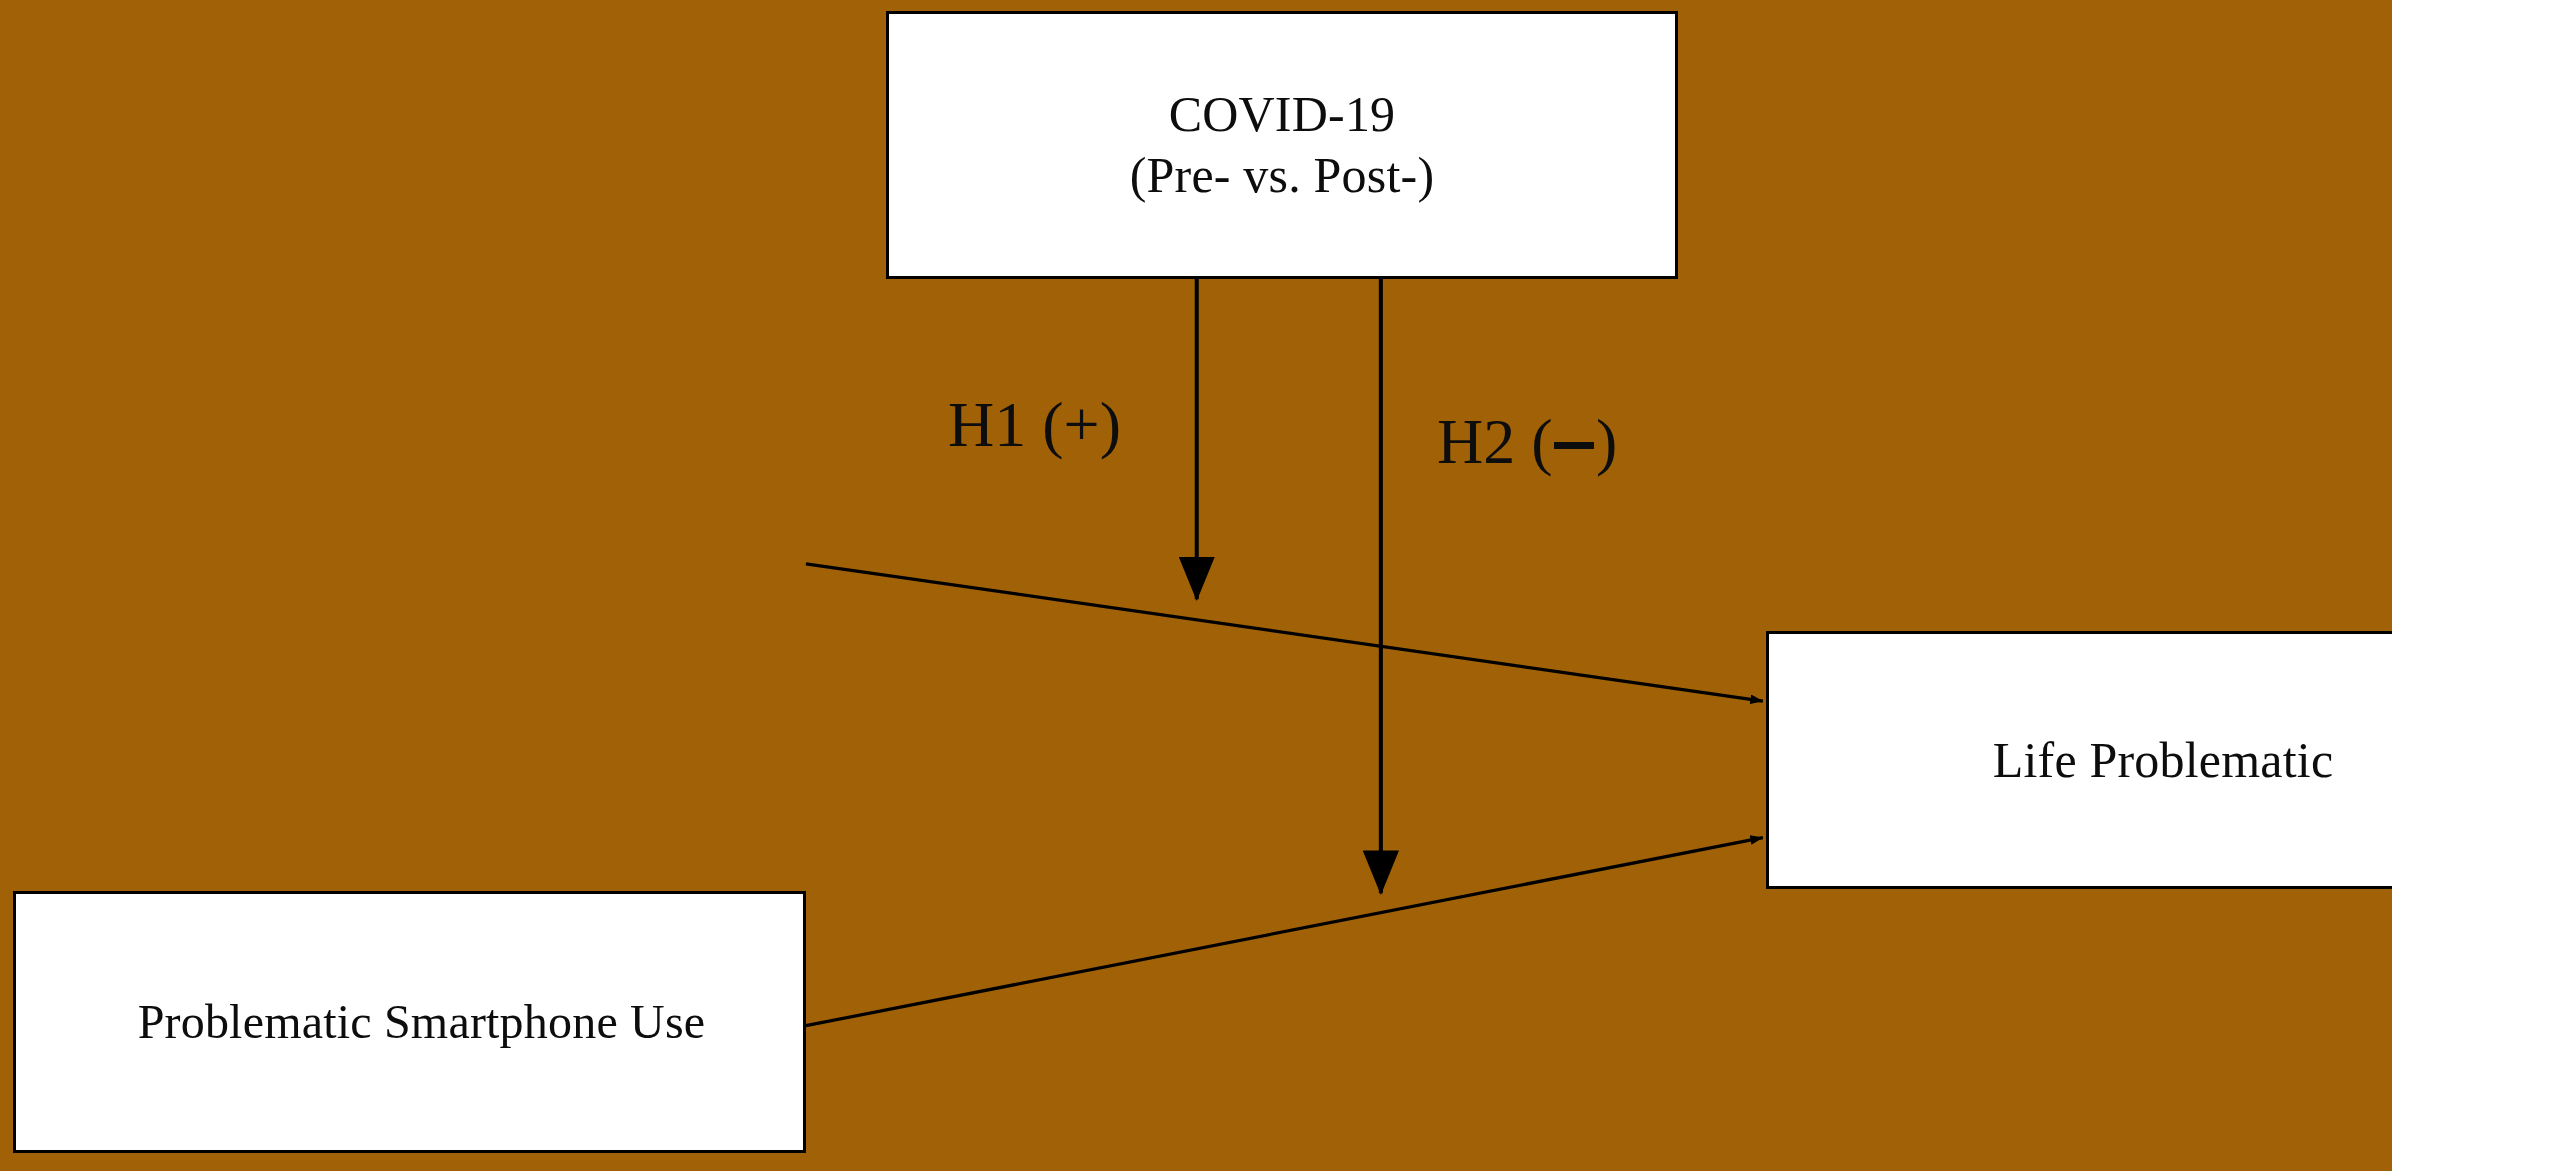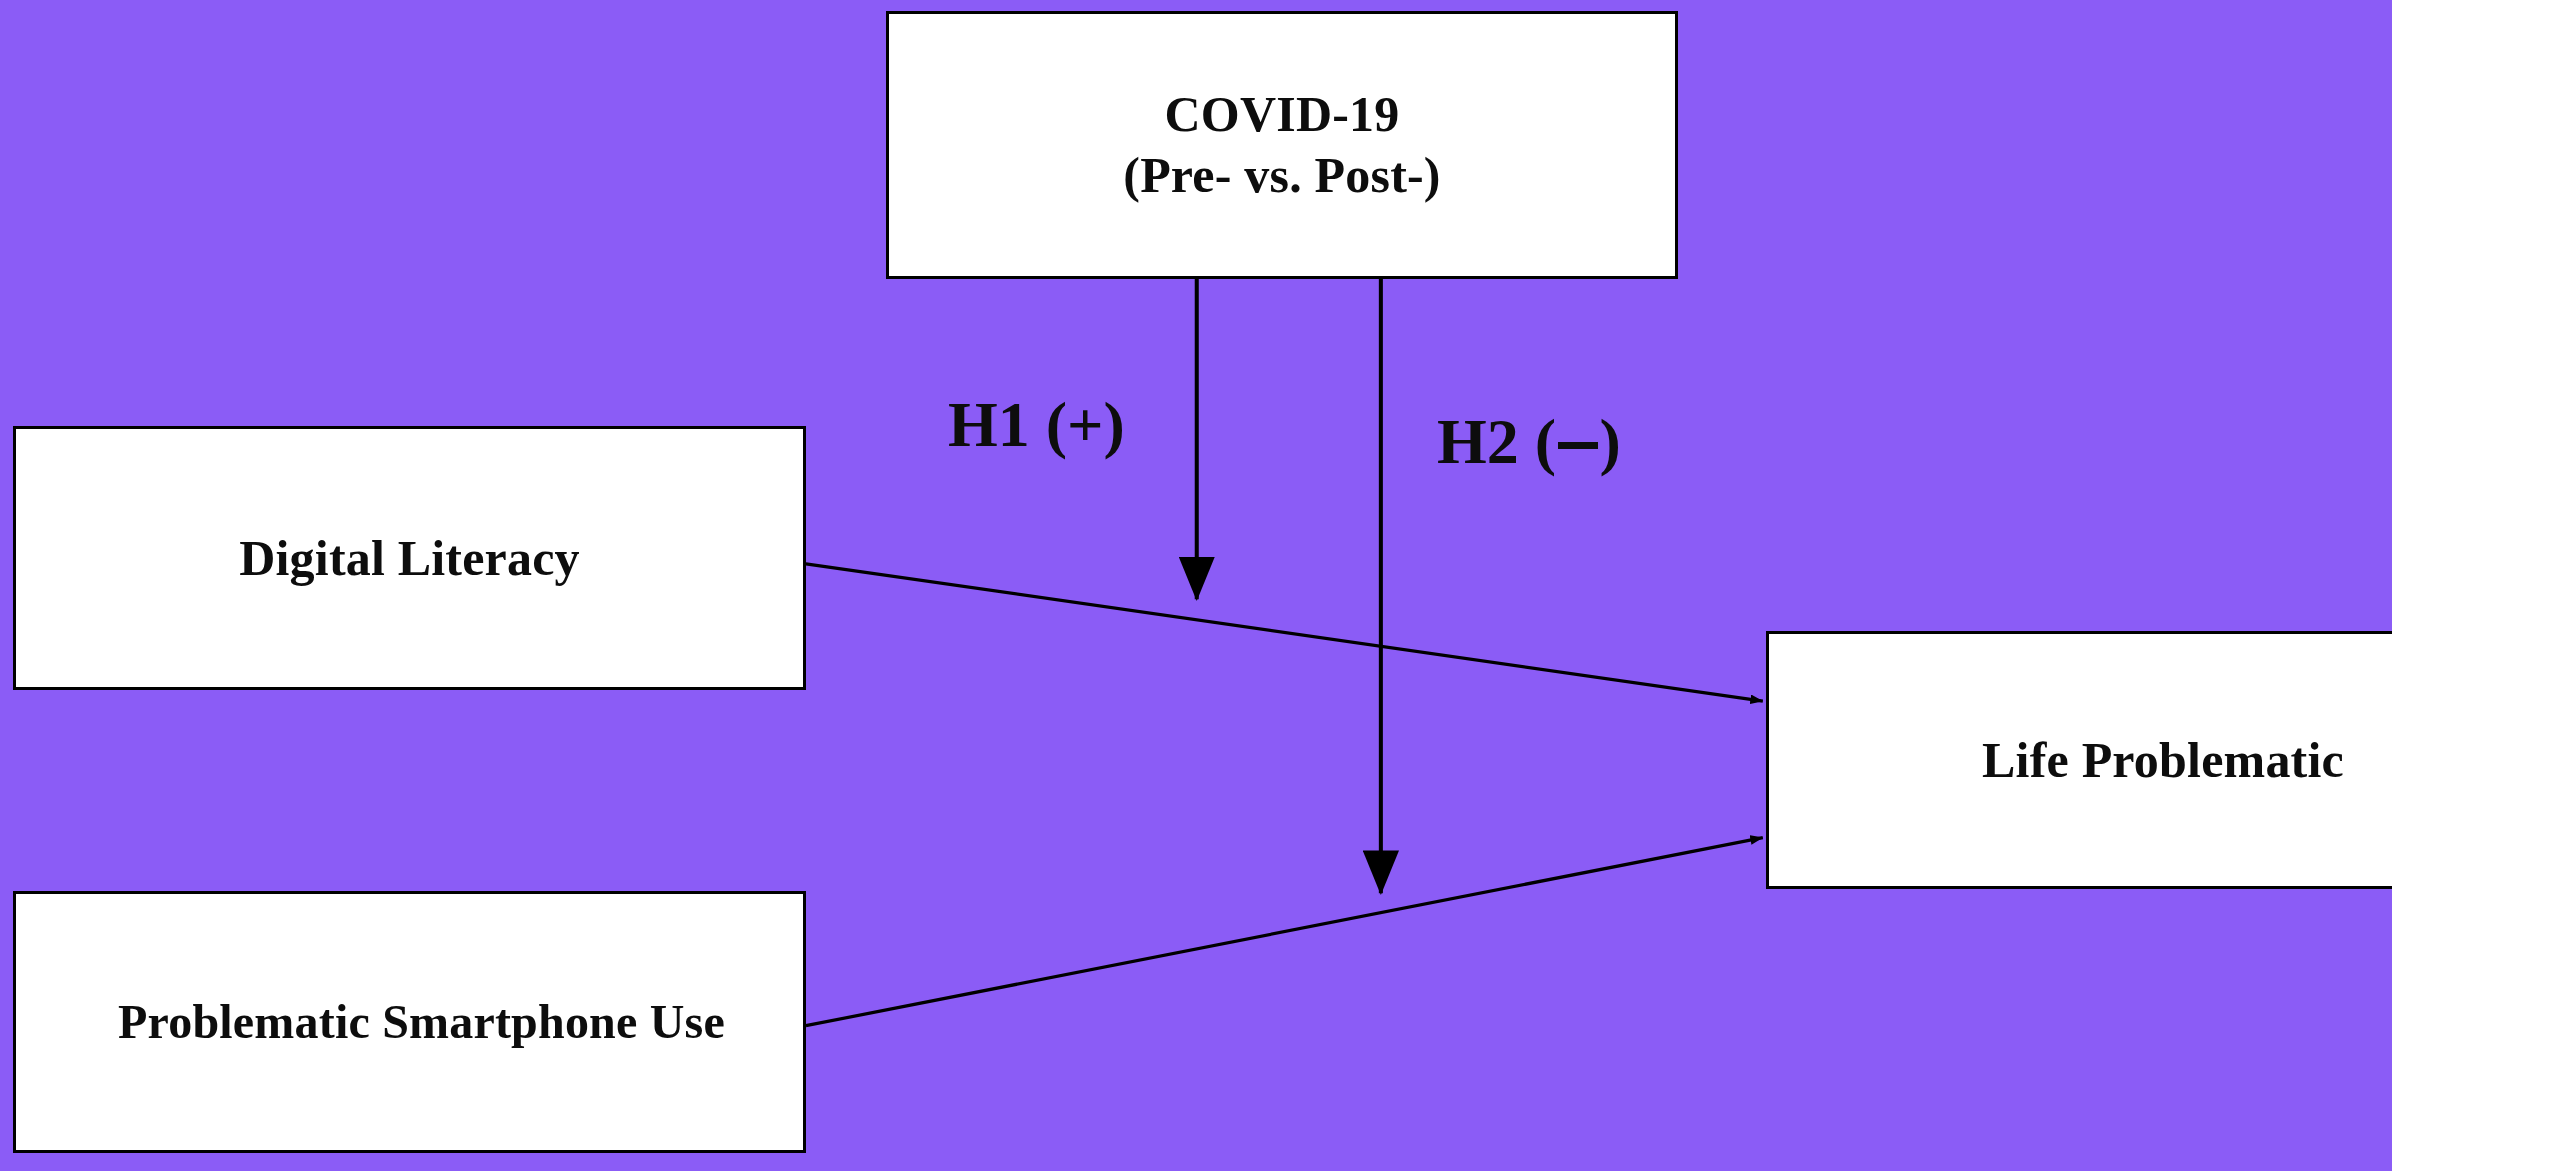--- a/index.html
+++ b/index.html
@@ -4,24 +4,23 @@
 <style>
   html, body {
     margin: 0;
     padding: 0;
     background: #ffffff;
   }
   #canvas {
     position: relative;
     width: 2392px;
     height: 1172px;
-    background: #8b5cf6;
+    background: #a16207;
     overflow: hidden;
     font-family: "Liberation Serif", "DejaVu Serif", serif;
-    font-weight: bold;
   }
   #diagram-svg {
     position: absolute;
     left: 0;
     top: 0;
     width: 2576px;
     height: 1172px;
   }
   .node-box {
     position: absolute;
@@ -116,23 +115,20 @@
     <line x1="998" y1="698" x2="2183" y2="868" stroke="#000000" stroke-width="4" marker-end="url(#arrowhead-thin)"></line>
 
     <line x1="998" y1="1270" x2="2183" y2="1037" stroke="#000000" stroke-width="4" marker-end="url(#arrowhead-thin)"></line>
   </svg>
 
   <div class="node-box" id="node-covid">
     <span class="node-label">COVID-19
 (Pre- vs. Post-)</span>
   </div>
 
-  <div class="node-box" id="node-digital-literacy">
-    <span class="node-label">Digital Literacy</span>
-  </div>
 
   <div class="node-box" id="node-problematic-use">
     <span class="node-label">Problematic Smartphone Use</span>
   </div>
 
   <div class="node-box" id="node-life-satisfaction">
     <span class="node-label">Life Problematic</span>
   </div>
 
   <div class="path-label" id="label-h1"><span>H1</span> (<span>+</span>)</div>

